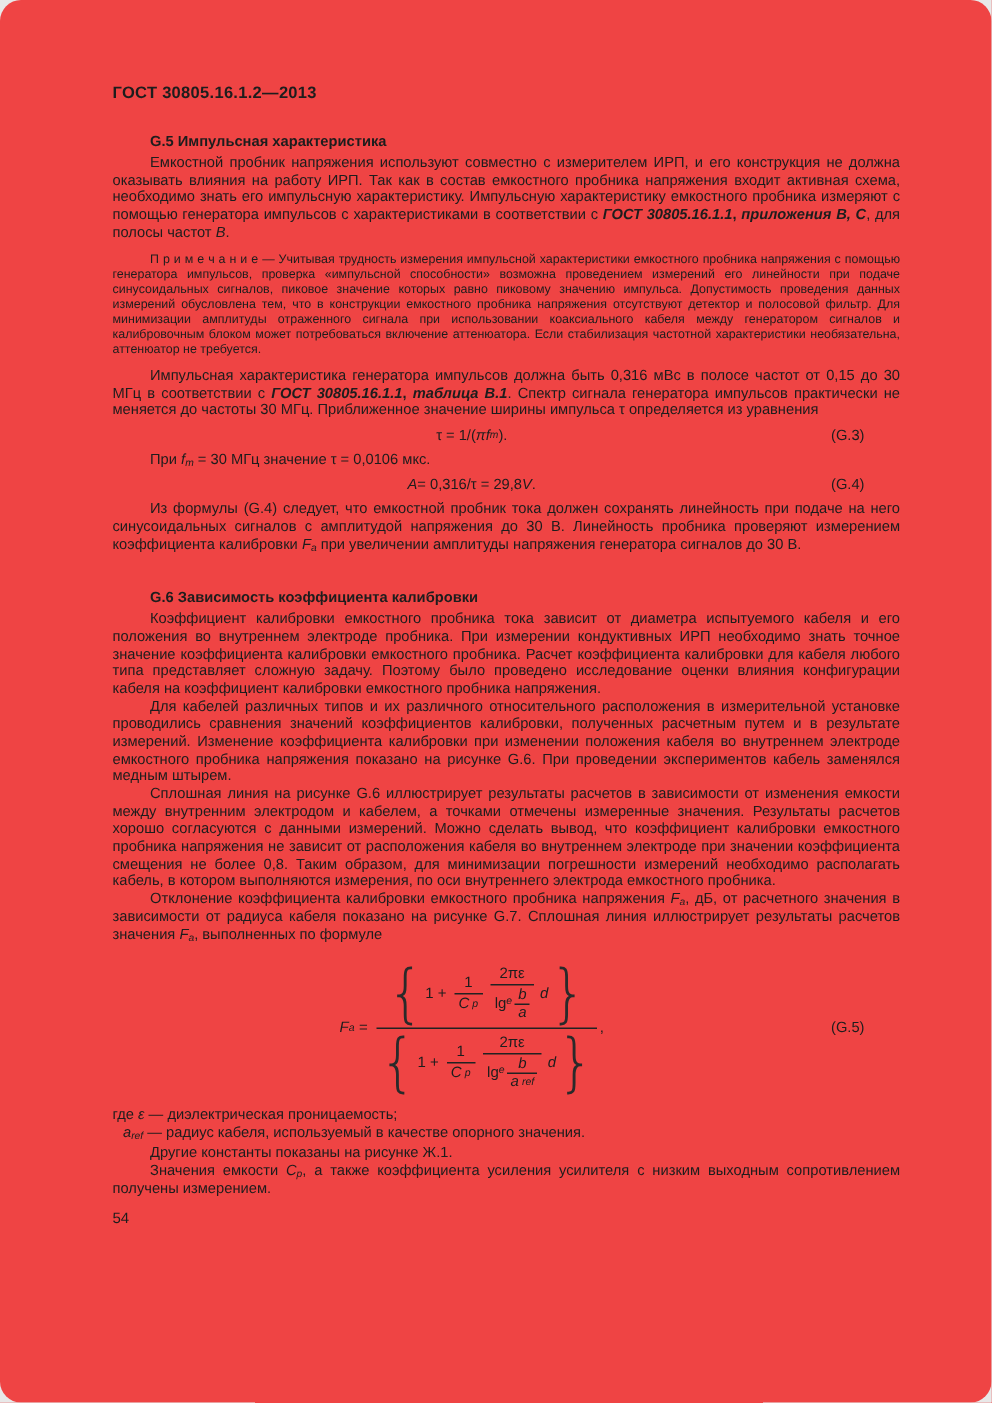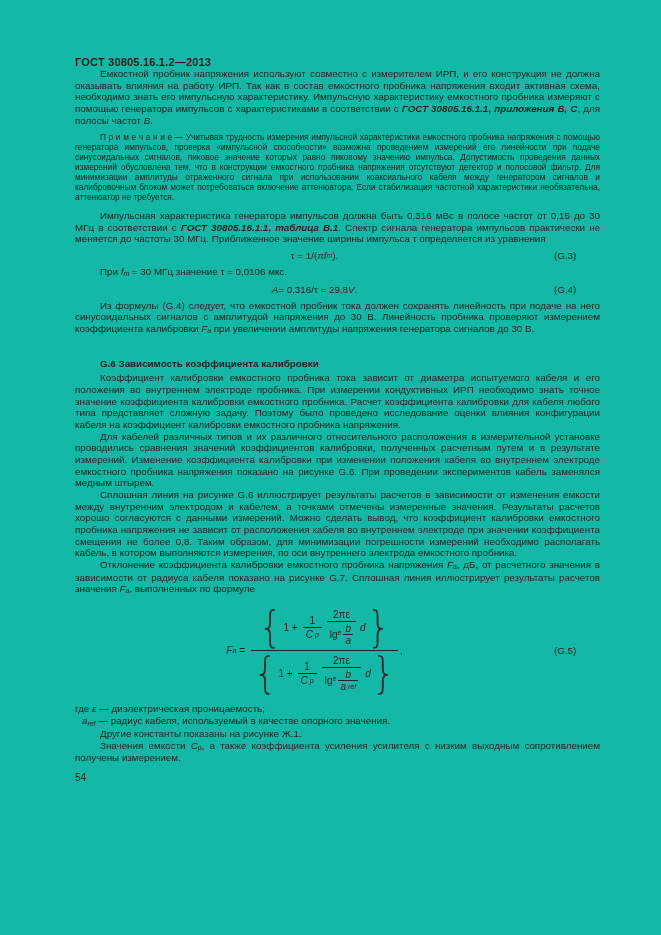--- a/index.html
+++ b/index.html
@@ -1,19 +1,19 @@
 <!DOCTYPE html>
 <html><head>
 <meta charset="utf-8">
 <style>
   html,body{margin:0;padding:0;background:#e8e8e8;}
   .page{
-    width:661px;height:935px;background:#14b8a6;position:relative;
+    width:661px;height:935px;background:#ef4444;position:relative;
     font-family:"Liberation Sans",sans-serif;color:#1d1d1d;
-    box-sizing:border-box;padding:56px 61px 0 75px;overflow:hidden;
+    box-sizing:border-box;padding:56px 61px 0 75px;overflow:hidden;border-radius:14px;
   }
   .hdr{font-size:11px;font-weight:bold;letter-spacing:.2px;}
   .h{font-size:9.8px;font-weight:bold;text-indent:25px;margin:0;line-height:1.22;}
   .h.g5{margin-top:21px;margin-bottom:2px;}
   .h.g6{margin-top:23px;margin-bottom:2px;}
   .p{font-size:9.8px;line-height:1.19;text-align:justify;text-indent:25px;margin:0;}
   .note{font-size:8.3px;line-height:1.2;text-align:justify;text-indent:25px;margin:7px 0 7px 0;}
   .where{font-size:9.8px;line-height:1.25;text-indent:0;margin:0;}
   .where-sub{font-size:9.8px;line-height:1.25;text-indent:7px;margin:0;}
   .s-b{font-weight:bold;}
@@ -42,20 +42,21 @@
   .dvar{margin-left:-1px;}
   .pagenum{font-size:10px;margin-top:8px;}
 </style>
 </head>
 <body>
 
 <div class="page">
 
   <div class="hdr">ГОСТ 30805.16.1.2—2013</div>
 
+  <div class="h g5"><span class="s-b">G.5 Импульсная характеристика</span></div>
 
   <p class="p"><span>Емкостной пробник напряжения используют совместно с измерителем ИРП, и его конструкция не должна оказывать влияния на работу ИРП. Так как в состав емкостного пробника напряжения входит активная схема, необходимо знать его импульсную характеристику. Импульсную характеристику емкостного пробника измеряют с помощью генератора импульсов с характеристиками в соответствии с </span><span class="s-bi">ГОСТ 30805.16.1.1</span><span class="s-b">, </span><span class="s-bi">приложения В, С</span><span>, для полосы частот </span><span class="s-i">В</span><span>.</span></p>
 
   <p class="note"><span>П р и м е ч а н и е — Учитывая трудность измерения импульсной характеристики емкостного пробника напряжения с помощью генератора импульсов, проверка «импульсной способности» возможна проведением измерений его линейности при подаче синусоидальных сигналов, пиковое значение которых равно пиковому значению импульса. Допустимость проведения данных измерений обусловлена тем, что в конструкции емкостного пробника напряжения отсутствуют детектор и полосовой фильтр. Для минимизации амплитуды отраженного сигнала при использовании коаксиального кабеля между генератором сигналов и калибровочным блоком может потребоваться включение аттенюатора. Если стабилизация частотной характеристики необязательна, аттенюатор не требуется.</span></p>
 
   <p class="p"><span>Импульсная характеристика генератора импульсов должна быть 0,316 мВс в полосе частот от 0,15 до 30 МГц в соответствии с </span><span class="s-bi">ГОСТ 30805.16.1.1</span><span class="s-b">, </span><span class="s-bi">таблица В.1</span><span>. Спектр сигнала генератора импульсов практически не меняется до частоты 30 МГц. Приближенное значение ширины импульса τ определяется из уравнения</span></p>
 
   <div class="eqrow">
     <span class="eqcenter">
         <span>τ = 1/(</span>

